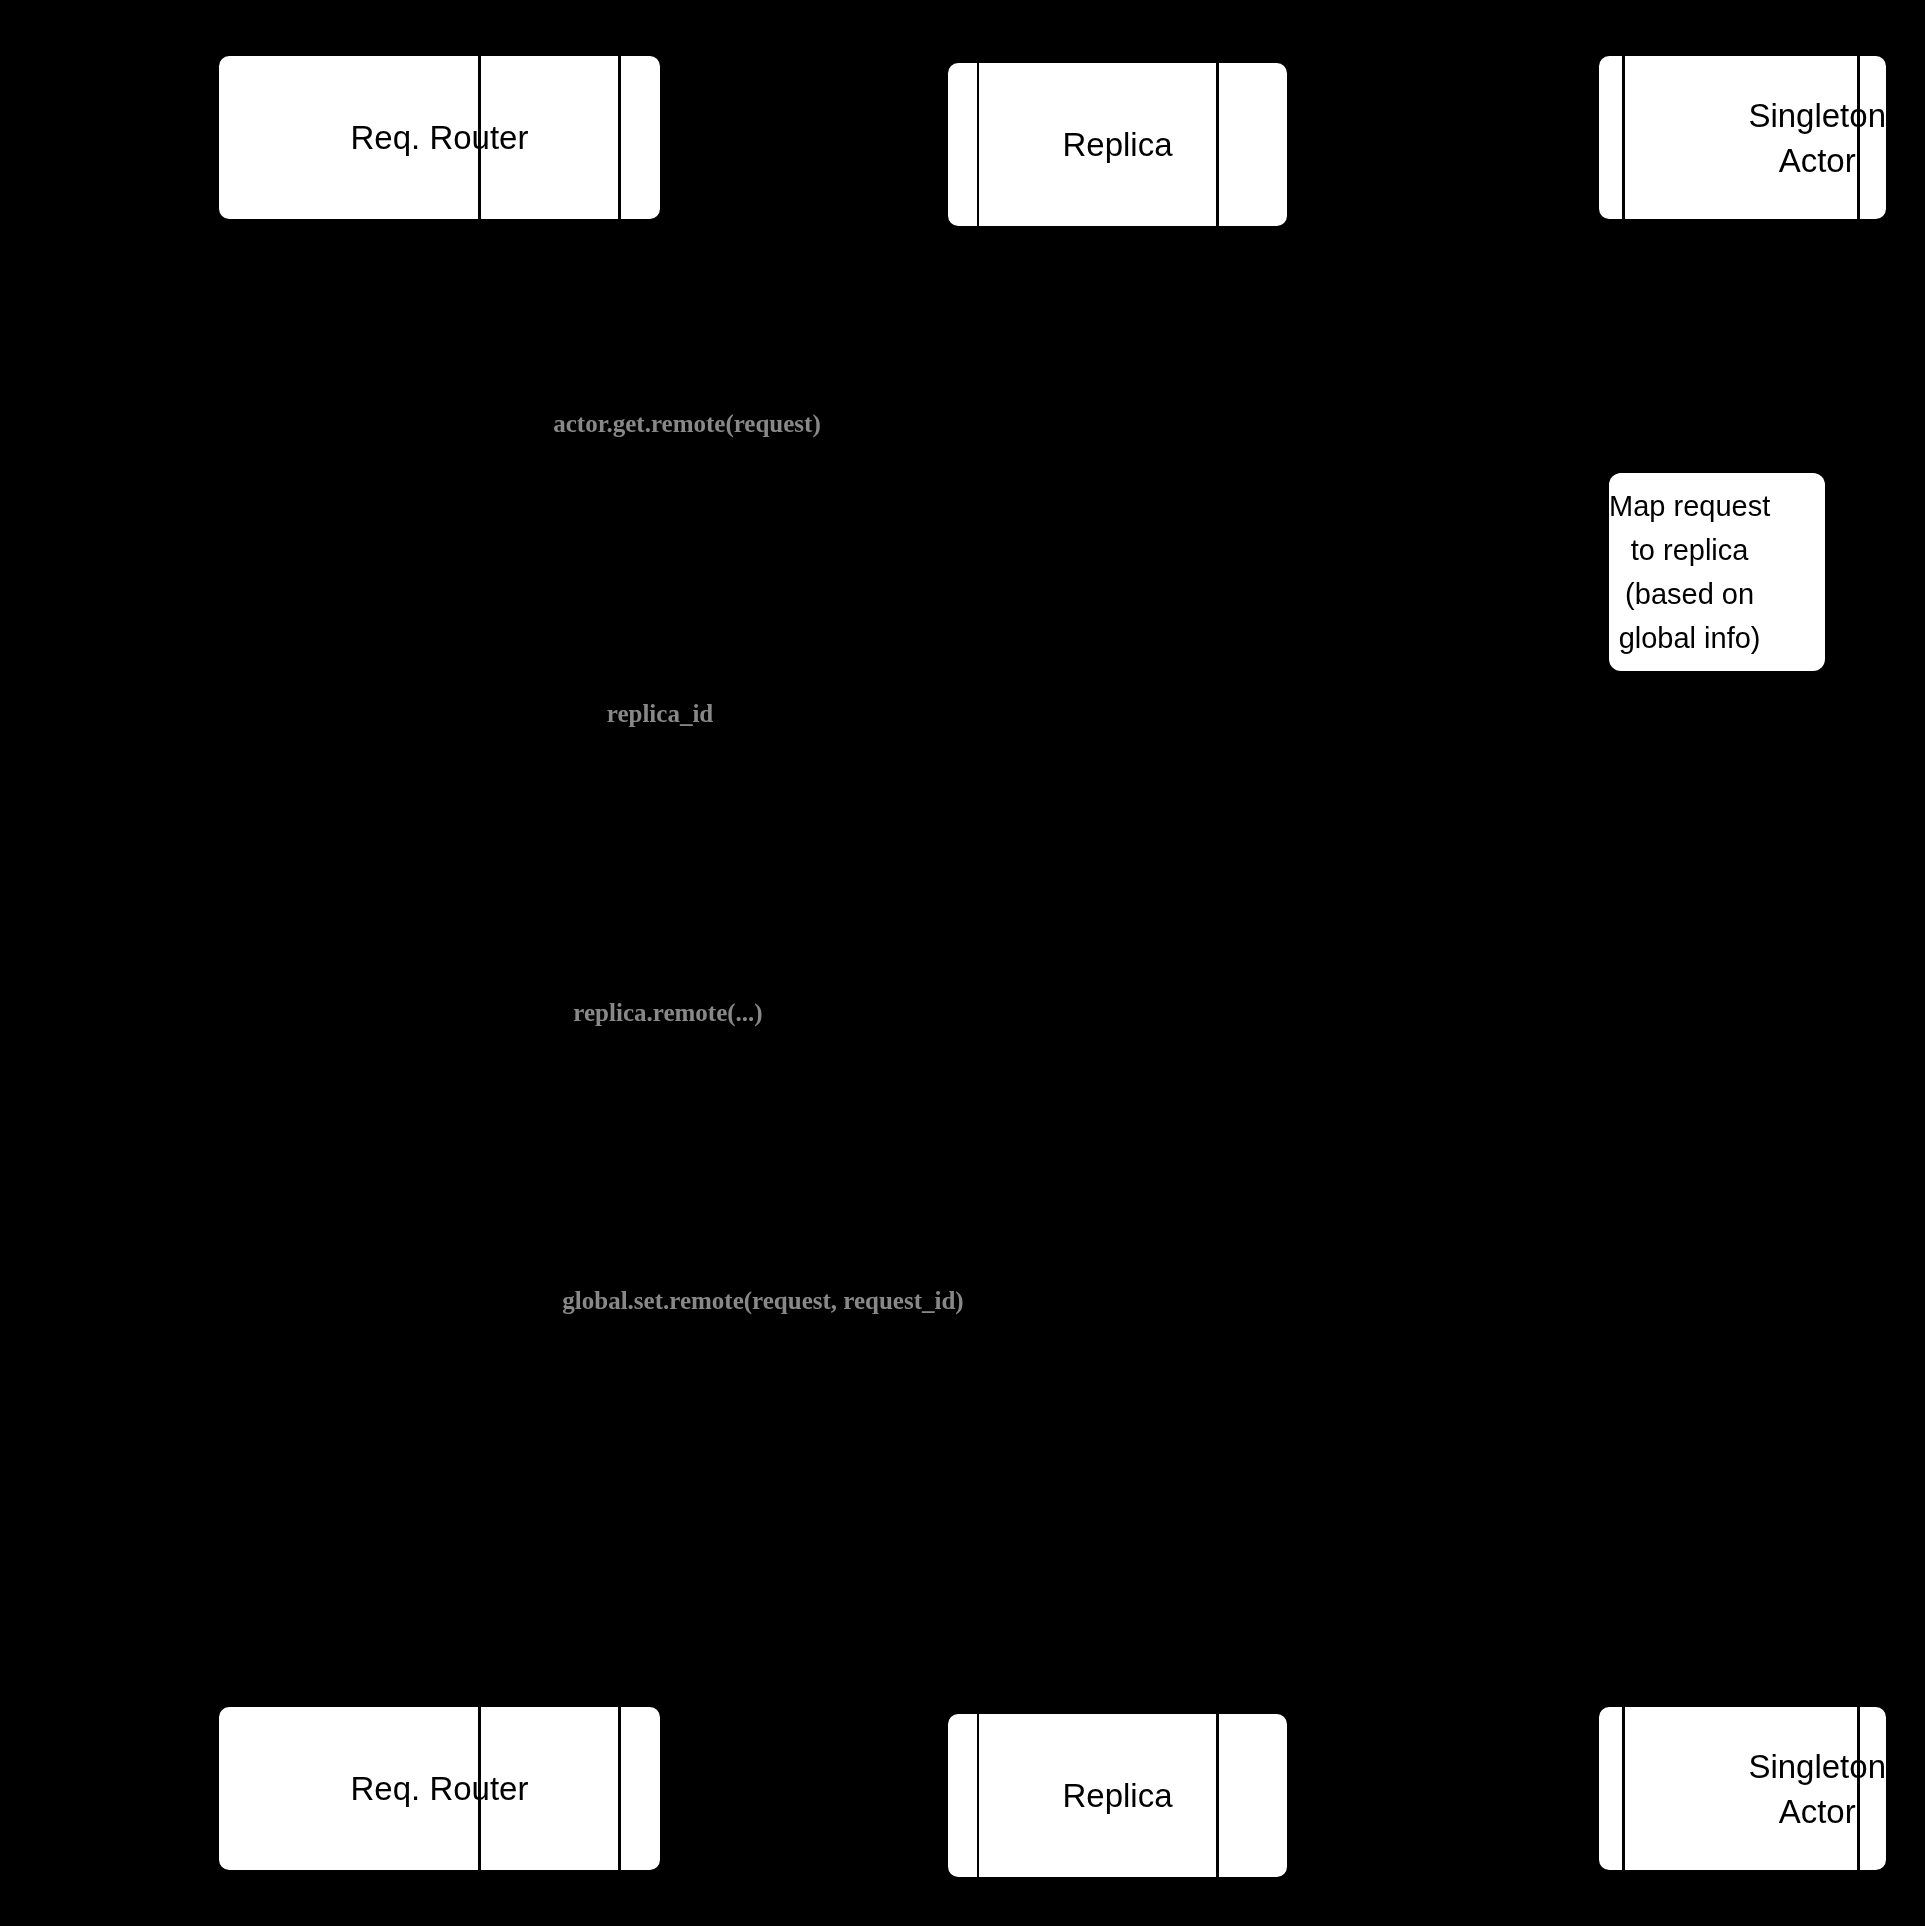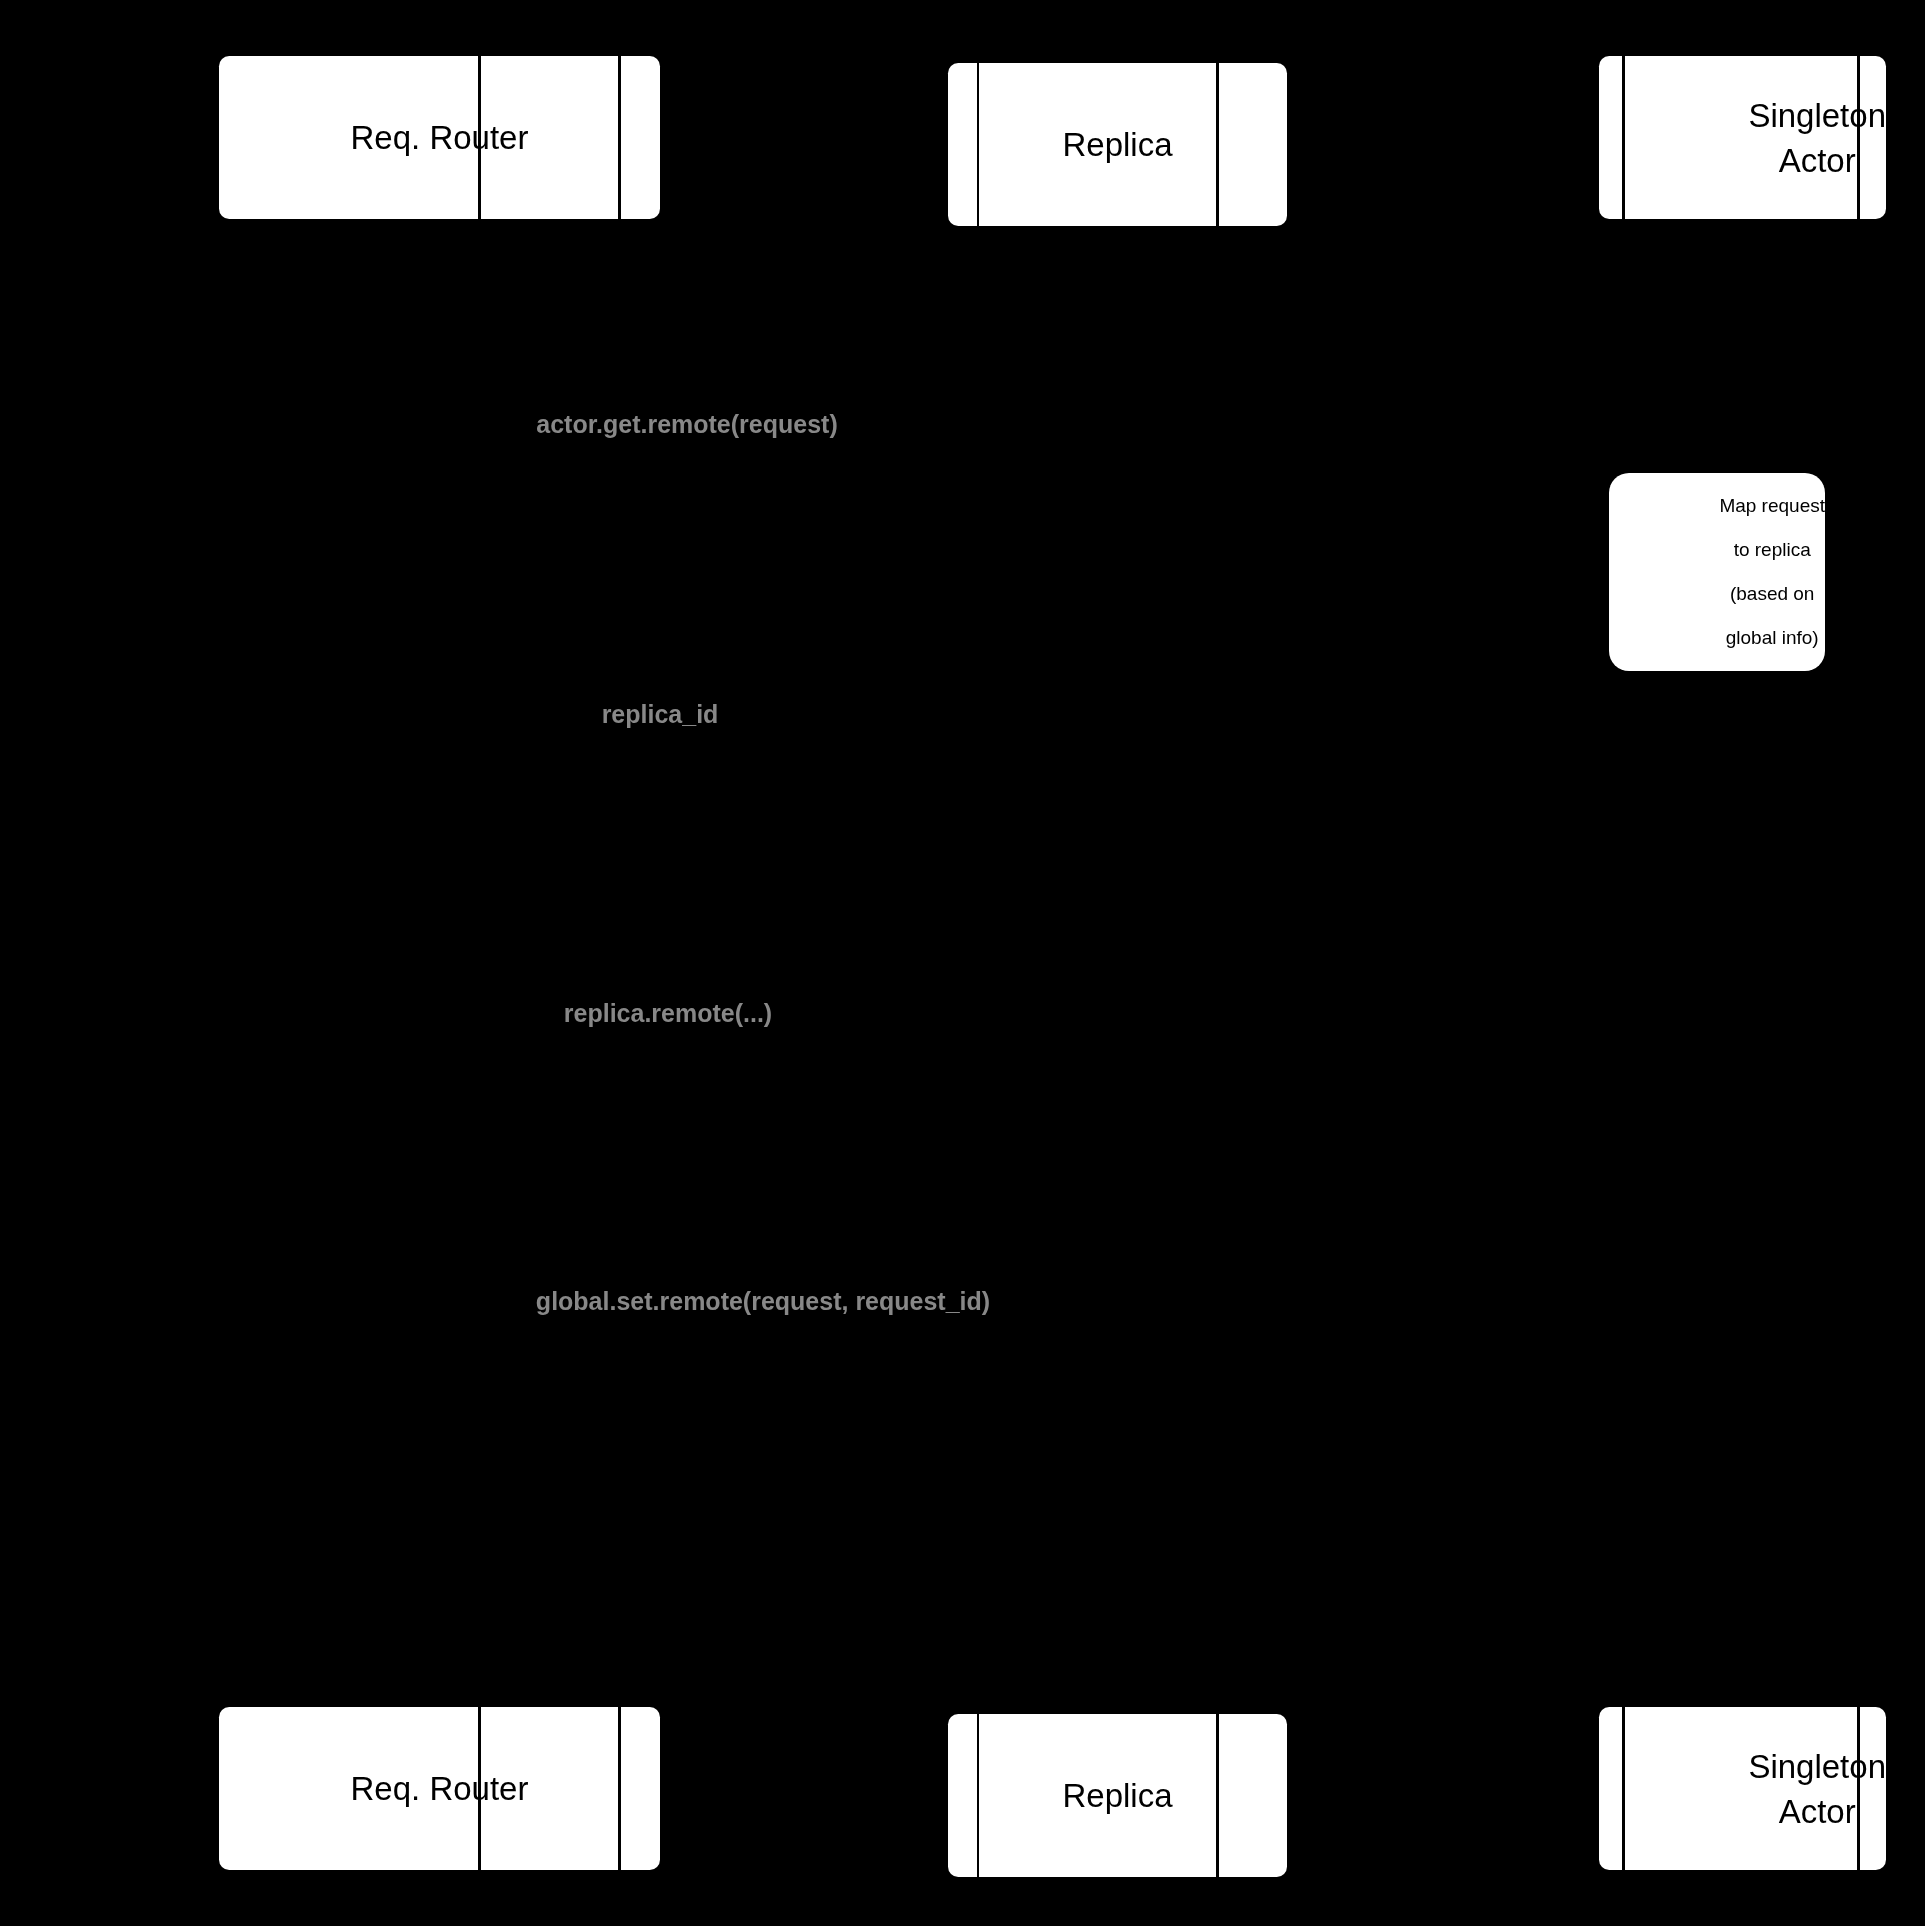--- a/index.html
+++ b/index.html
@@ -21,31 +21,31 @@
     font-size:33px;line-height:45px;color:#000000;text-align:center;
     white-space:pre-line;font-weight:400;
   }
   .vline{position:absolute;top:0;bottom:0;width:2.9px;background:#000000;}
   .p-router  .vl-l{left:259px;} .p-router  .vl-r{left:399px;}
   .p-replica .vl-l{left:28.5px;}  .p-replica .vl-r{left:268px;}
   .p-singleton .vl-l{left:23.4px;} .p-singleton .vl-r{left:258px;}
   
   .msg{
     position:absolute;transform:translate(-50%,-50%);
-    font-weight:700;font-size:25px;color:#888888;white-space:nowrap;
+    font-weight:700;font-size:25px;color:#888888;white-space:nowrap;font-family:Liberation Serif, serif;
   }
   .msg-1{left:687px;top:424px;}
   .msg-2{left:660px;top:714px;}
   .msg-3{left:668px;top:1013px;}
   .msg-4{left:763px;top:1301px;}
   
   .note{
-    position:absolute;background:#ffffff;border-radius:20px;color:#000000;
-    display:flex;align-items:center;justify-content:flex-end;text-align:center;
-    font-size:19px;line-height:44px;white-space:pre-line;font-weight:400;
+    position:absolute;background:#ffffff;border-radius:12px;color:#000000;
+    display:flex;align-items:center;justify-content:flex-start;text-align:center;
+    font-size:29px;line-height:44px;white-space:pre-line;font-weight:400;
   }
   .note-map{left:1609px;top:473px;width:216px;height:198px;}
   .note-routing{left:326px;top:823px;width:217px;height:106px;}
 </style>
 </head>
 <body>
 
 <div class="canvas">
 
   <div class="pbox row-top p-router">

